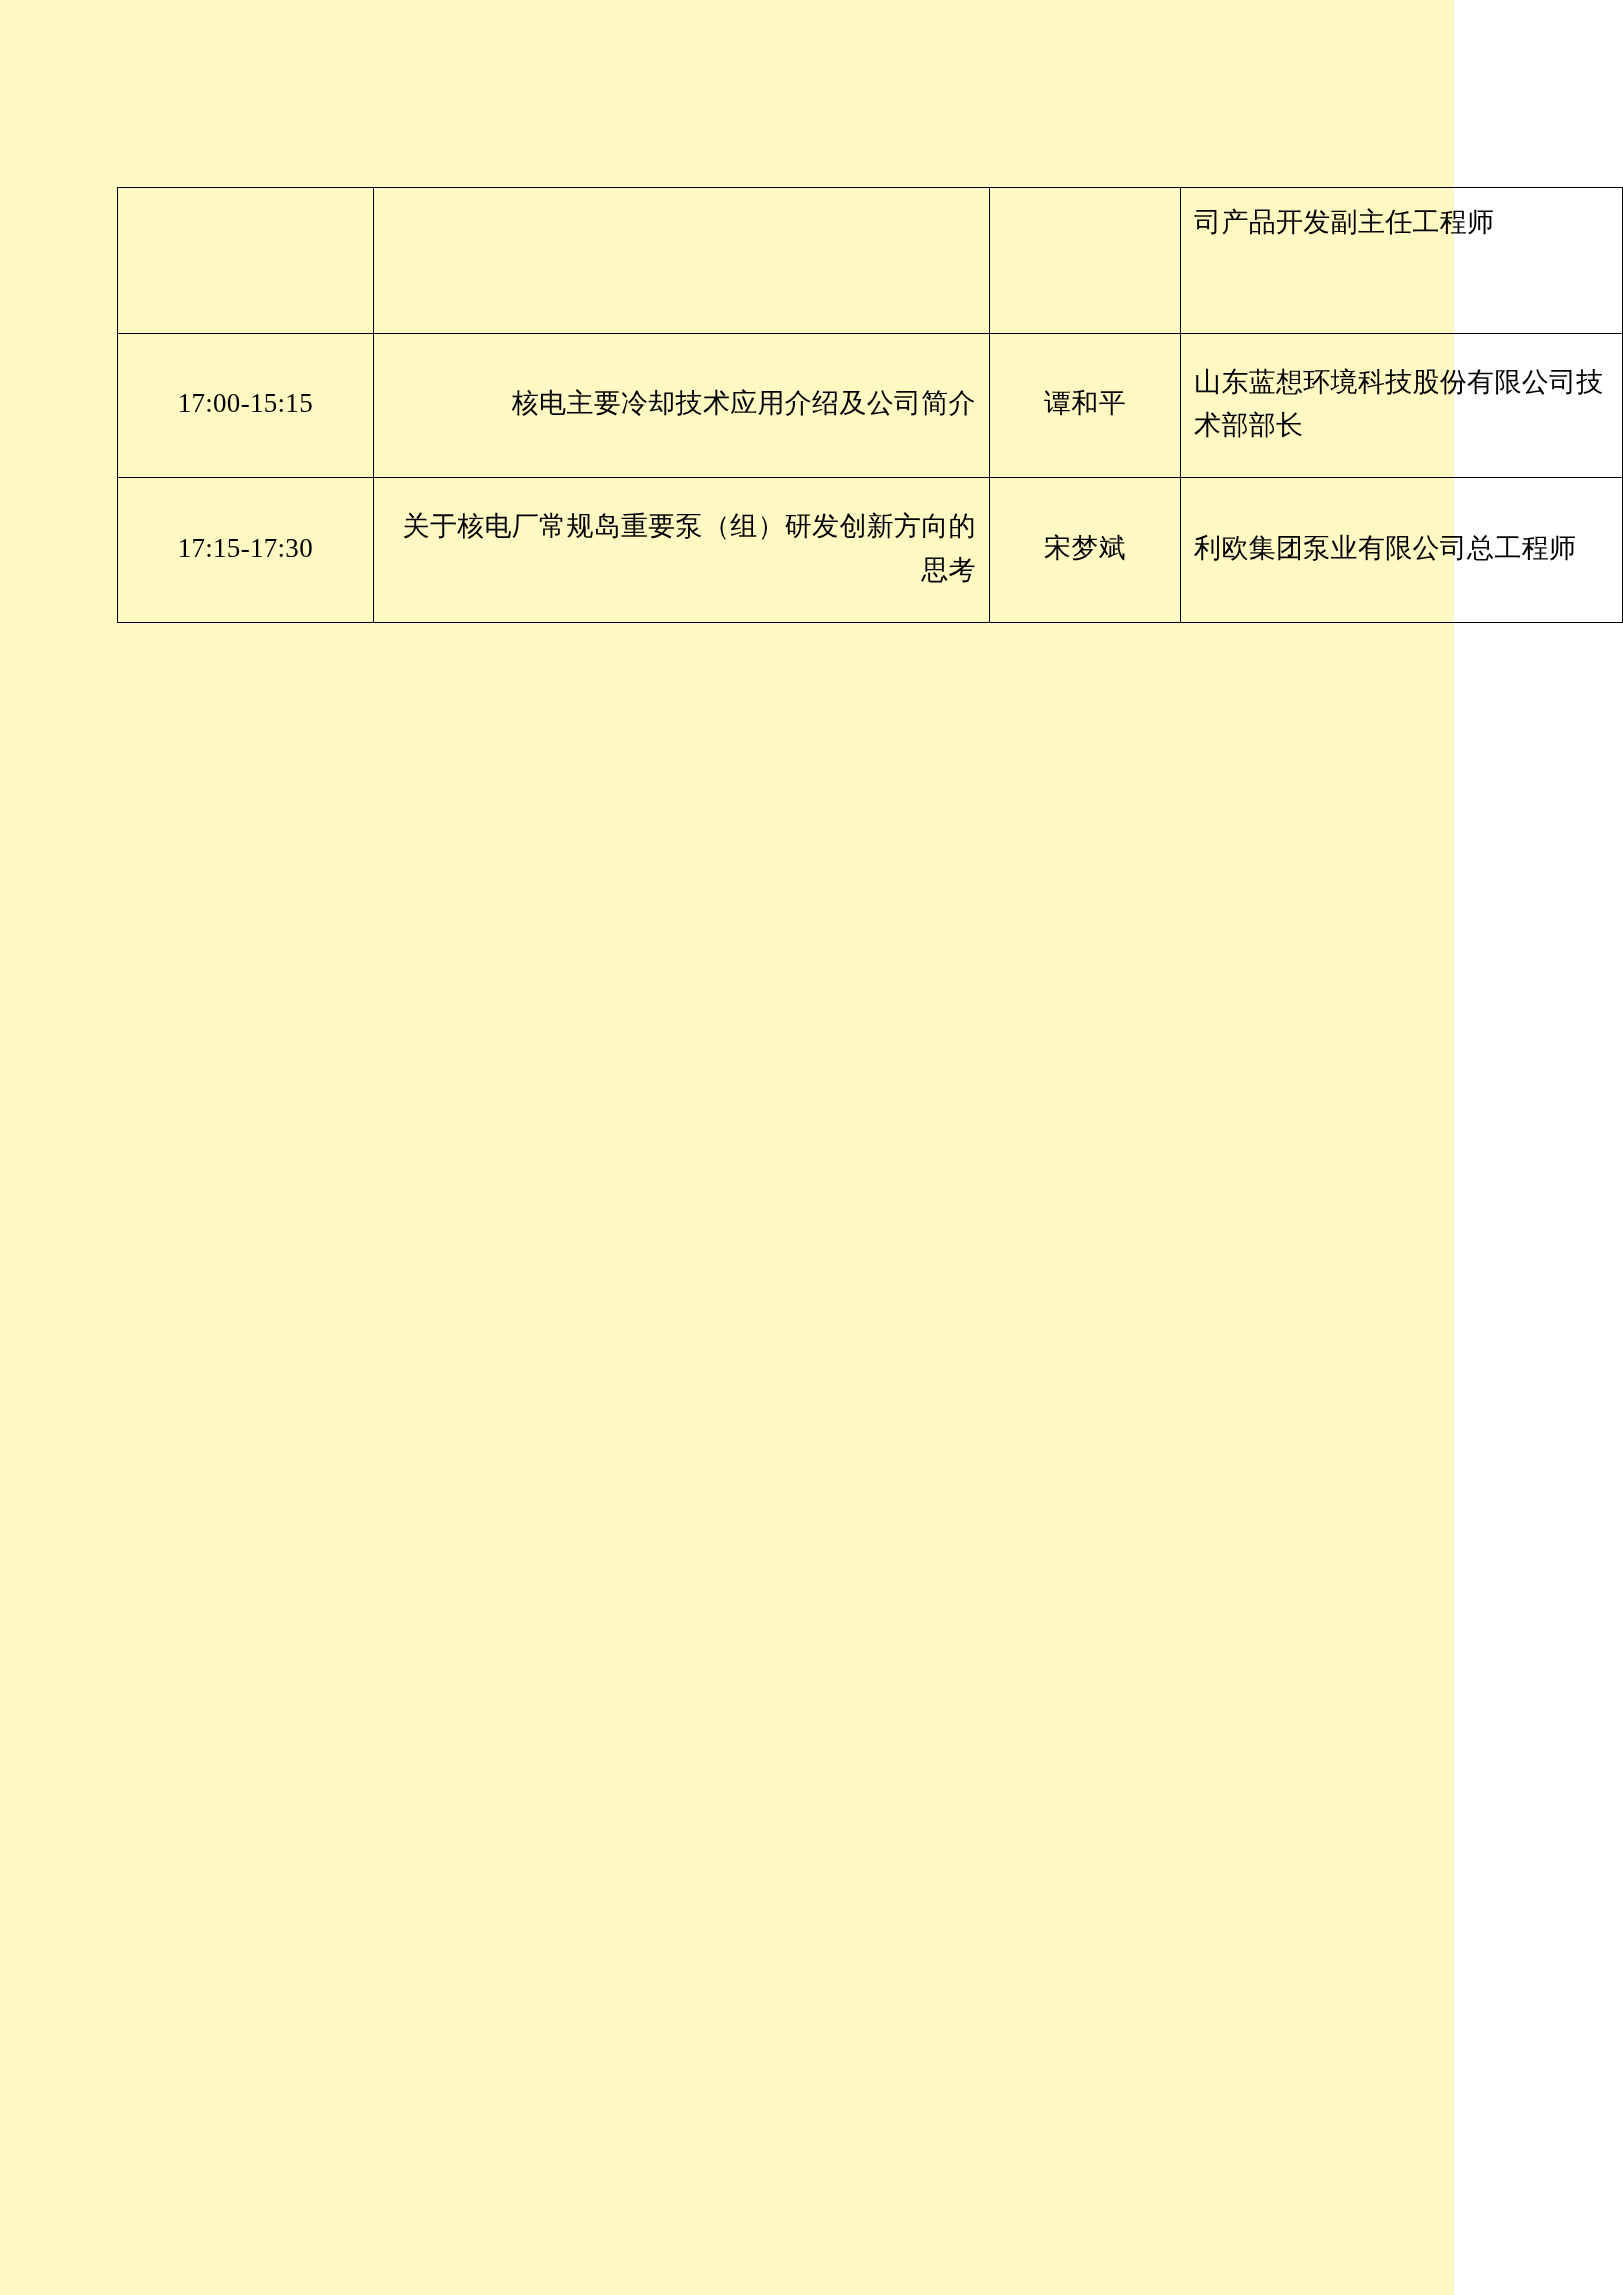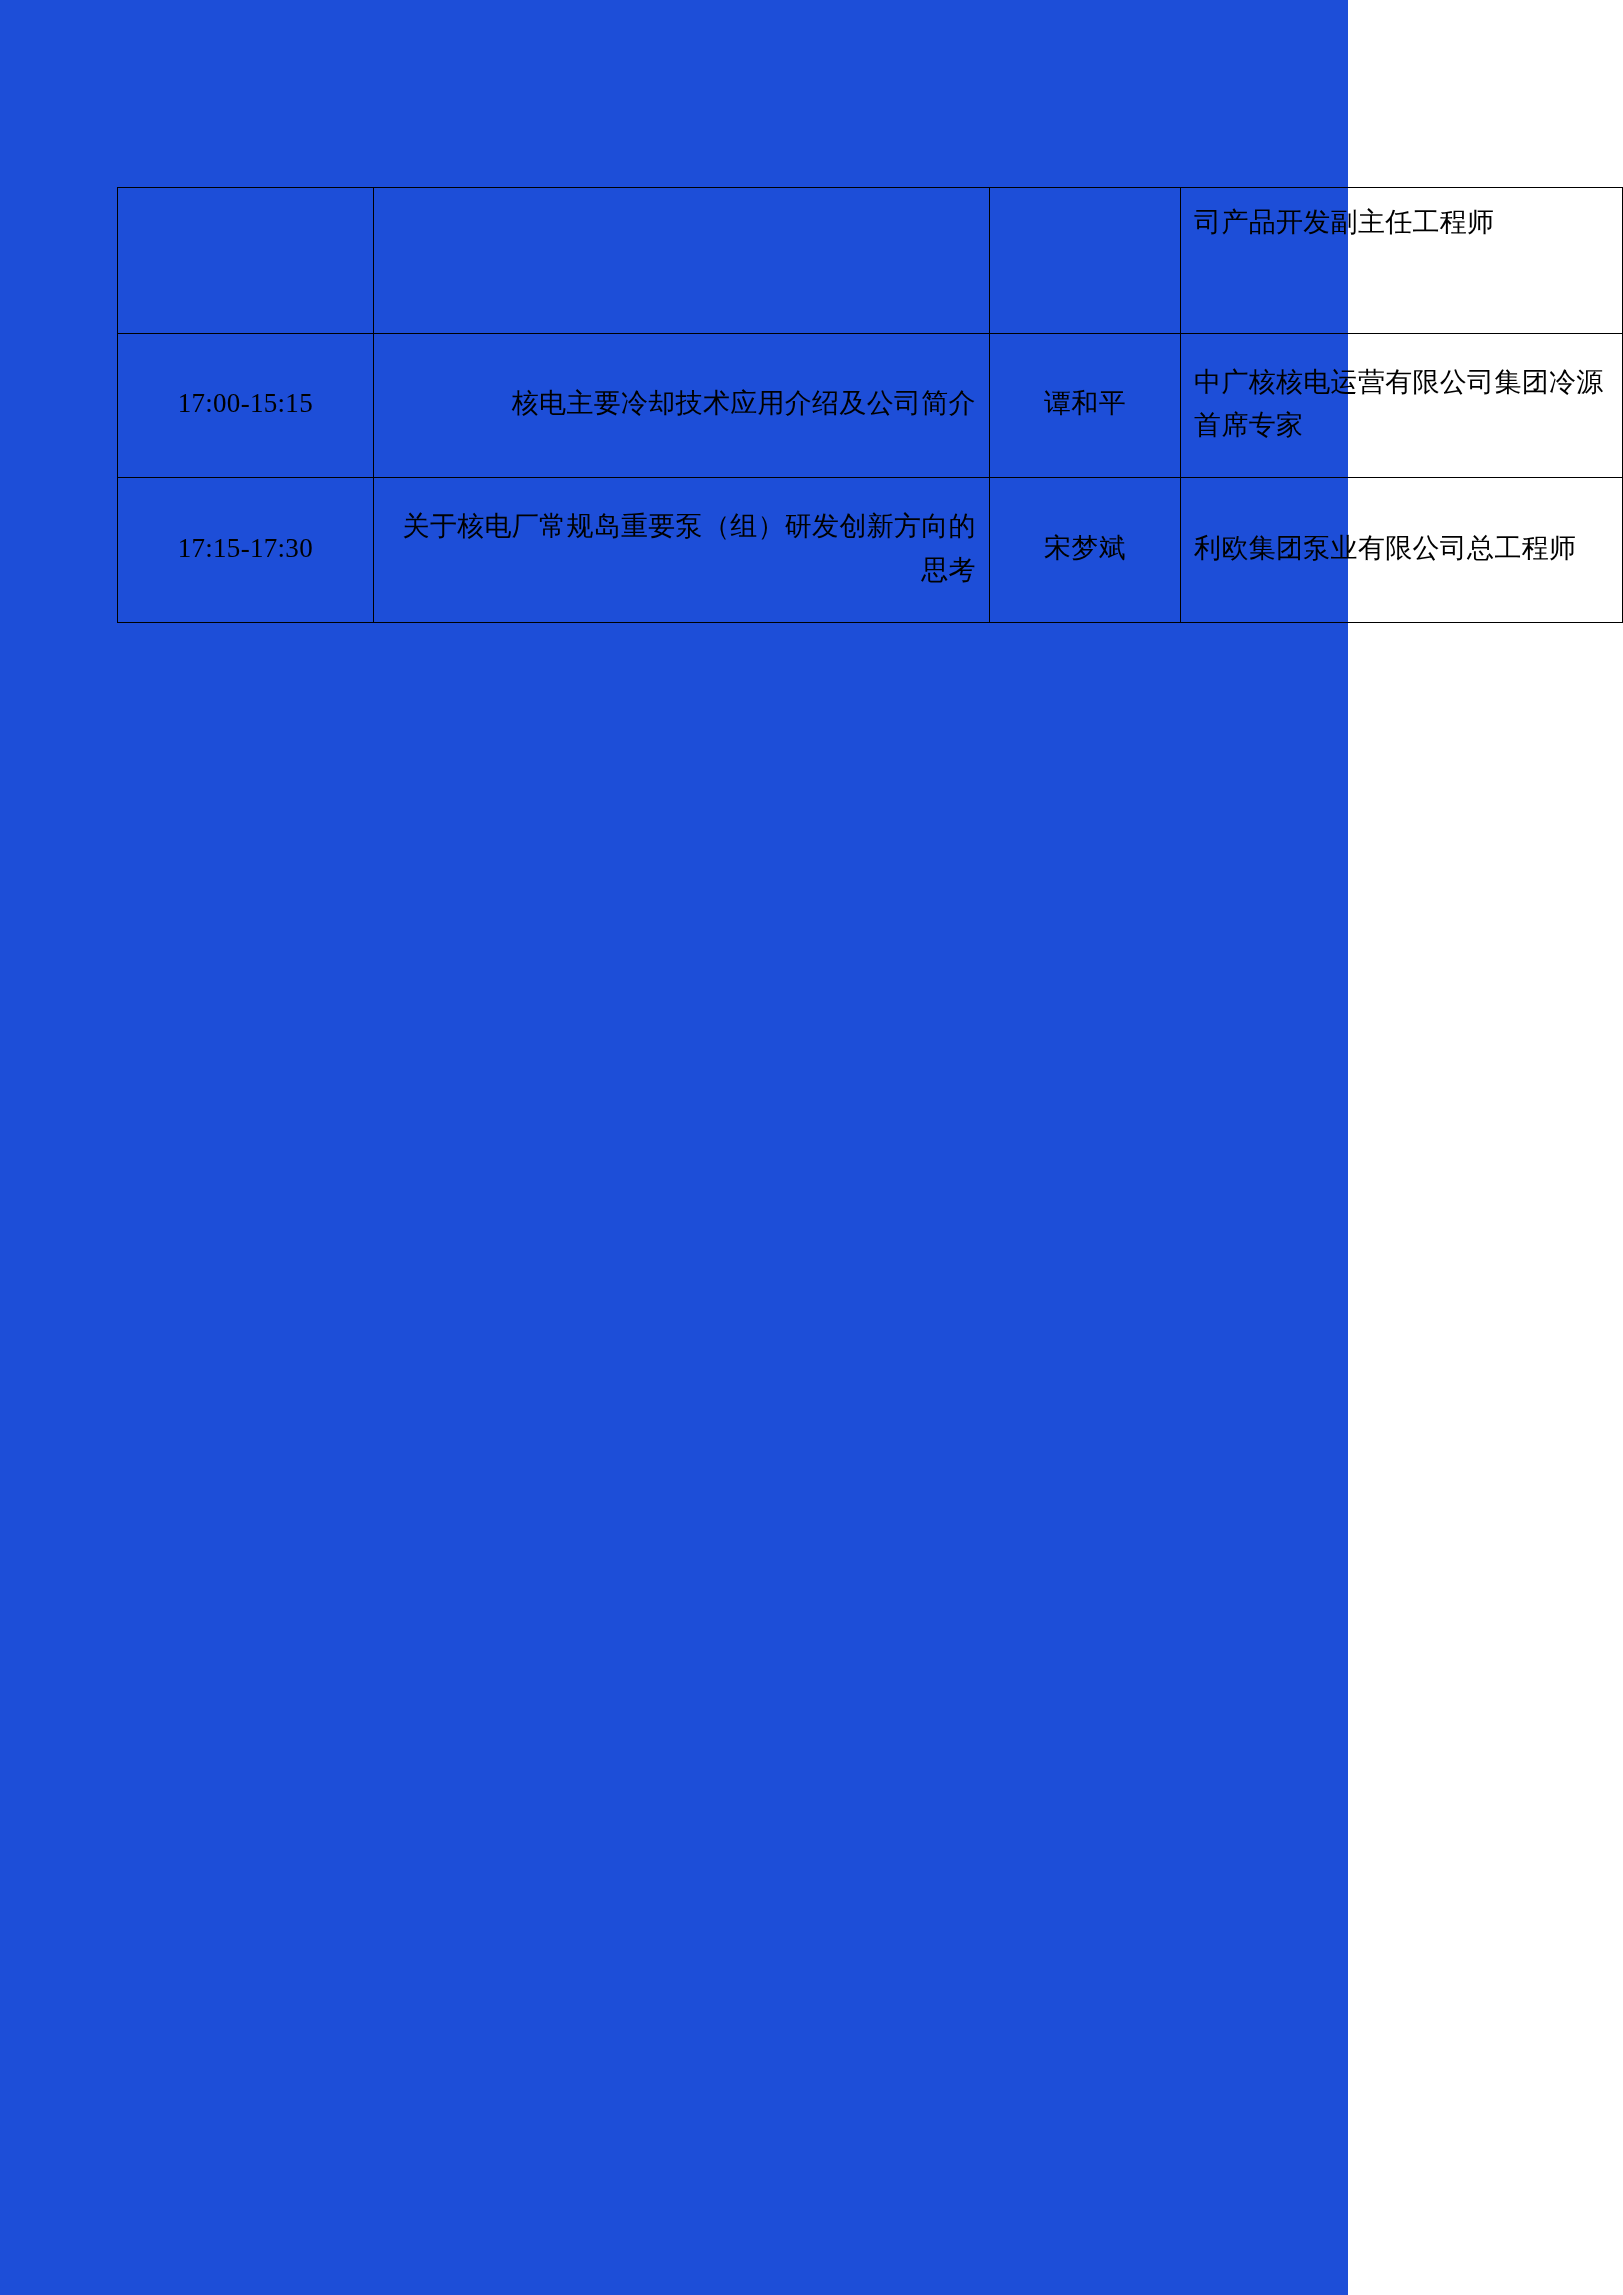--- a/index.html
+++ b/index.html
@@ -12,23 +12,23 @@
     height: 2295px;
     font-family: "Liberation Serif", "DejaVu Serif", serif;
     color: #000000;
     position: relative;
     overflow: hidden;
   }
   .page {
     position: absolute;
     left: 0;
     top: 0;
-    width: 1348px;
+    width: 1454px;
     height: 2295px;
-    background: #1d4ed8;
+    background: #fef9c3;
   }
   .agenda-table {
     position: absolute;
     left: 117px;
     top: 187px;
     width: 1395px;
     border-collapse: collapse;
     table-layout: fixed;
   }
   .agenda-table td {
@@ -67,21 +67,21 @@
         <td class="col-time cell-time cell-empty"></td>
         <td class="col-topic cell-empty"></td>
         <td class="col-person cell-empty"></td>
         <td class="col-org">司产品开发副主任工程师</td>
       </tr>
 
       <tr class="row-std">
         <td class="col-time cell-time">17:00-15:15</td>
         <td class="col-topic">核电主要冷却技术应用介绍及公司简介</td>
         <td class="col-person">谭和平</td>
-        <td class="col-org">中广核核电运营有限公司集团冷源首席专家</td>
+        <td class="col-org">山东蓝想环境科技股份有限公司技术部部长</td>
       </tr>
 
       <tr class="row-std">
         <td class="col-time cell-time">17:15-17:30</td>
         <td class="col-topic">关于核电厂常规岛重要泵（组）研发创新方向的思考</td>
         <td class="col-person">宋梦斌</td>
         <td class="col-org">利欧集团泵业有限公司总工程师</td>
       </tr>
 
 

